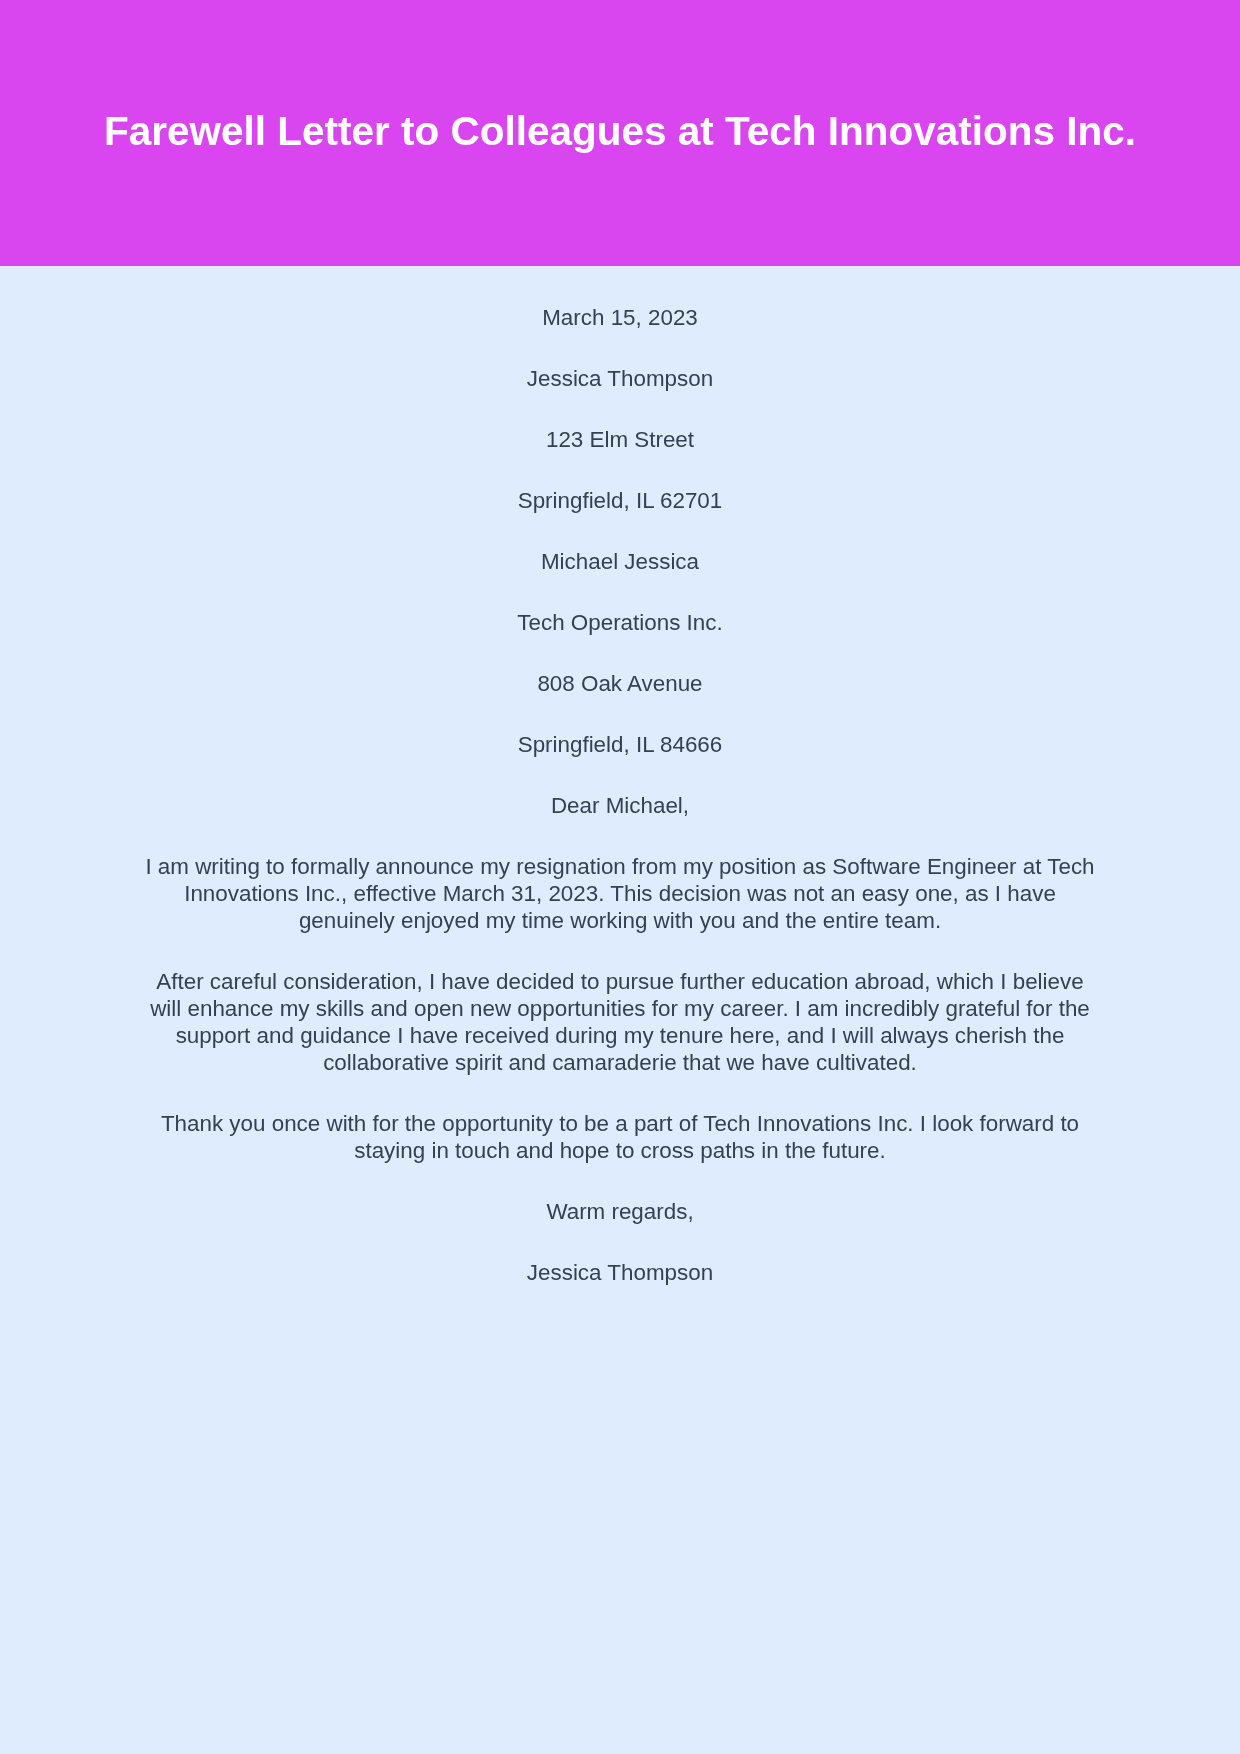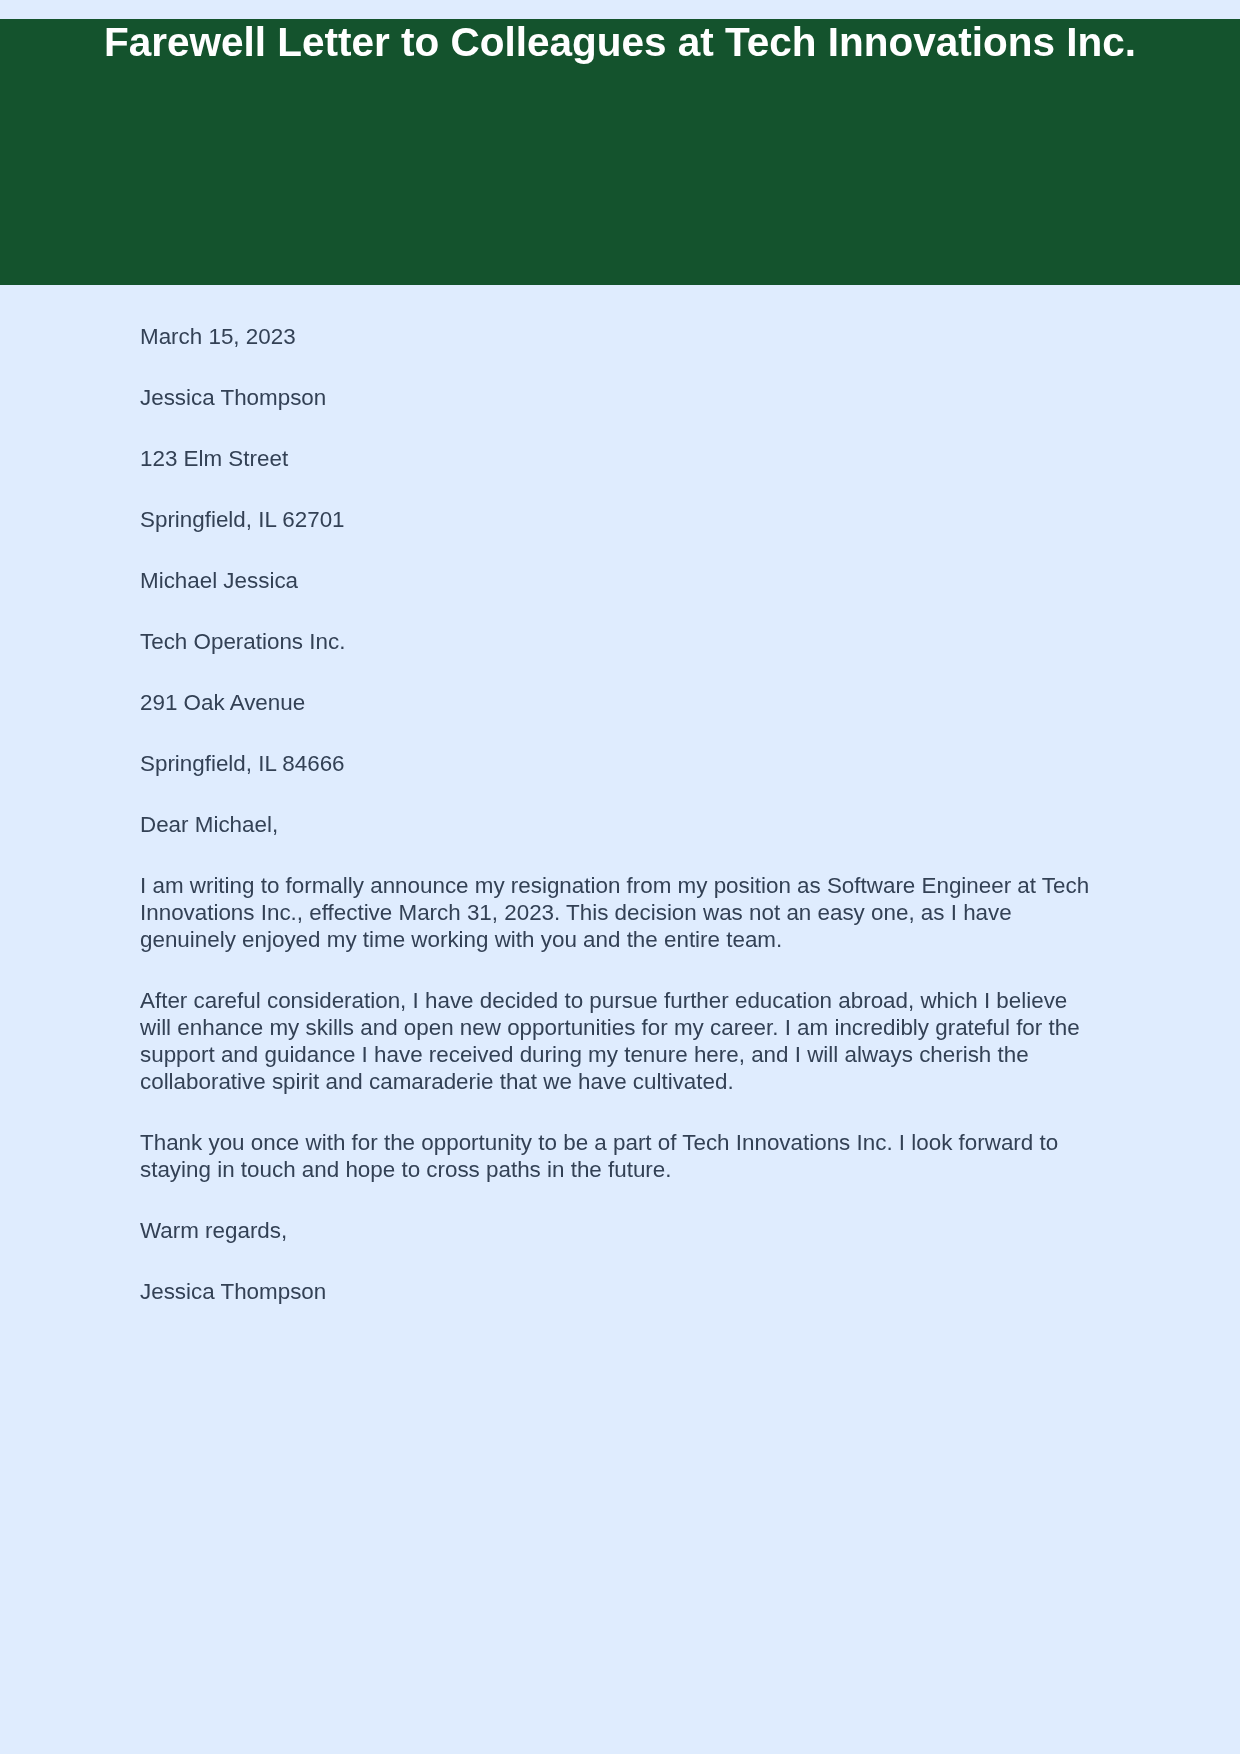--- a/index.html
+++ b/index.html
@@ -9,42 +9,42 @@
     body {
       width: 1240px;
       height: 1754px;
       background: #dfecfe;
       font-family: "Liberation Sans", sans-serif;
       color: #334155;
       overflow: hidden;
     }
     .header {
       height: 266px;
-      background: #14532d;
+      background: #d946ef;
       display: flex;
-      align-items: flex-start;
+      align-items: center;
       justify-content: center;
       box-sizing: border-box;
       padding-bottom: 4px;
-      margin-top: 19px;
     }
     .header h1 {
       margin: 0;
       color: #ffffff;
       font-size: 40.5px;
       font-weight: bold;
       letter-spacing: 0;
       text-align: center;
       white-space: nowrap;
     }
     .letter {
       width: 960px;
       margin: 0 auto;
       padding-top: 38px;
       box-sizing: border-box;
+      text-align: center;
     }
     .letter p {
       margin: 0 0 34px 0;
       font-size: 22.4px;
       line-height: 27px;
     }
   </style>
 </head>
 <body>
 
@@ -54,21 +54,21 @@
 
 <main class="letter">
   <p>March 15, 2023</p>
 
   <p>Jessica Thompson</p>
   <p>123 Elm Street</p>
   <p>Springfield, IL 62701</p>
 
   <p>Michael Jessica</p>
   <p>Tech Operations Inc.</p>
-  <p>291 Oak Avenue</p>
+  <p>808 Oak Avenue</p>
   <p>Springfield, IL 84666</p>
 
   <p>Dear Michael,</p>
 
   <p>I am writing to formally announce my resignation from my position as Software Engineer at Tech Innovations Inc., effective March 31, 2023. This decision was not an easy one, as I have genuinely enjoyed my time working with you and the entire team.</p>
   <p>After careful consideration, I have decided to pursue further education abroad, which I believe will enhance my skills and open new opportunities for my career. I am incredibly grateful for the support and guidance I have received during my tenure here, and I will always cherish the collaborative spirit and camaraderie that we have cultivated.</p>
   <p>Thank you once with for the opportunity to be a part of Tech Innovations Inc. I look forward to staying in touch and hope to cross paths in the future.</p>
 
   <p>Warm regards,</p>
   <p>Jessica Thompson</p>

